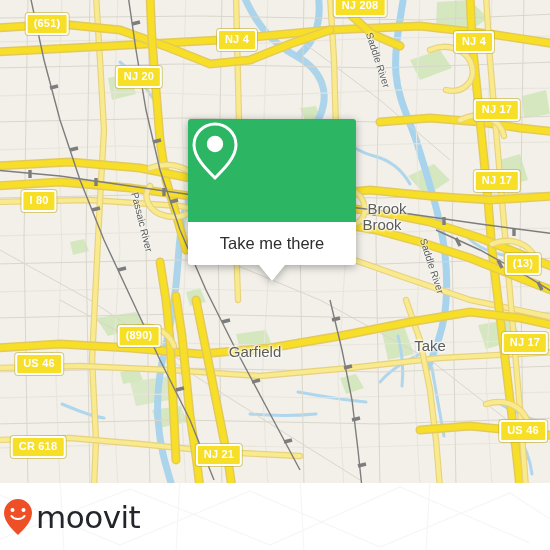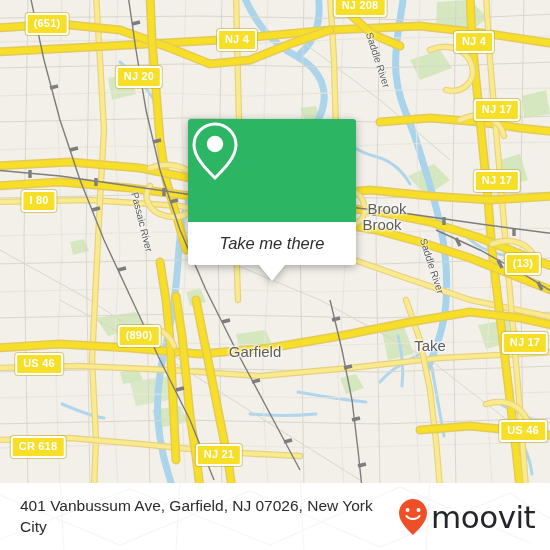--- a/index.html
+++ b/index.html
@@ -35,21 +35,21 @@
           background:rgba(255,255,255,.72);
           display:flex;align-items:center;}
   .attrib span{font-size:12.5px;color:#333;padding-left:7px;}
 
   
   .callout{position:absolute;left:188px;top:119px;width:168px;
            filter:drop-shadow(0 2px 4px rgba(0,0,0,.33));}
   .callout-top{height:103px;background:#2CB563;border-radius:3px 3px 0 0;
                display:flex;align-items:center;justify-content:center;}
   .callout-bot{height:43px;background:#fff;border-radius:0 0 3px 3px;
-               display:flex;align-items:center;justify-content:center;font-style:italic;}
+               display:flex;align-items:center;justify-content:center;}
   .callout-bot span{font-size:16.5px;color:#2e2e2e;}
   .tail{position:absolute;left:50%;top:146px;transform:translateX(-50%);
         width:0;height:0;border-left:13px solid transparent;
         border-right:13px solid transparent;border-top:16px solid #fff;}
 
   
   .bottom{position:absolute;left:0;top:483px;width:550px;height:67px;
           background:#fff;display:flex;align-items:center;}
   .bottom-bg{position:absolute;left:0;top:0;width:550px;height:67px;opacity:.5;}
   .addr{position:relative;padding-left:20px;width:395px;box-sizing:border-box;
@@ -348,21 +348,20 @@
     <svg class="bottom-bg" width="550" height="67" viewBox="0 0 550 67">
       <g fill="none" stroke="#EDEDED" stroke-width="1.2">
         <path d="M-5 10 L120 62 L250 8 L380 64 L510 10 L556 40"></path>
         <path d="M-5 58 L130 6 L270 62 L400 4 L530 60"></path>
         <path d="M60 -5 L64 70"></path>
           <path d="M180 -5 L176 70"></path>
         <path d="M300 -5 L304 70"></path>
           <path d="M430 -5 L426 70"></path>
       </g>
     </svg>
-    <div class="addr">401 Vanbussum Ave, Garfield, NJ 07026, New York City</div>
     <div class="brand">
       <svg width="36" height="40" viewBox="0 0 36 40">
         <path d="M18 2 C10.3 2 4 8.3 4 16 C4 25 13 33 18 38 C23 33 32 25 32 16 C32 8.3 25.7 2 18 2 Z" fill="#EE4F26"></path>
         <circle cx="12.5" cy="13" r="2" fill="#ffffff"></circle>
         <circle cx="23.5" cy="13" r="2" fill="#ffffff"></circle>
         <path d="M11.5 19 C14 23 22 23 24.5 19" fill="none" stroke="#ffffff" stroke-width="2.1" stroke-linecap="round"></path>
       </svg>
       <span class="brand-word">moovit</span>
     </div>
   </div>

